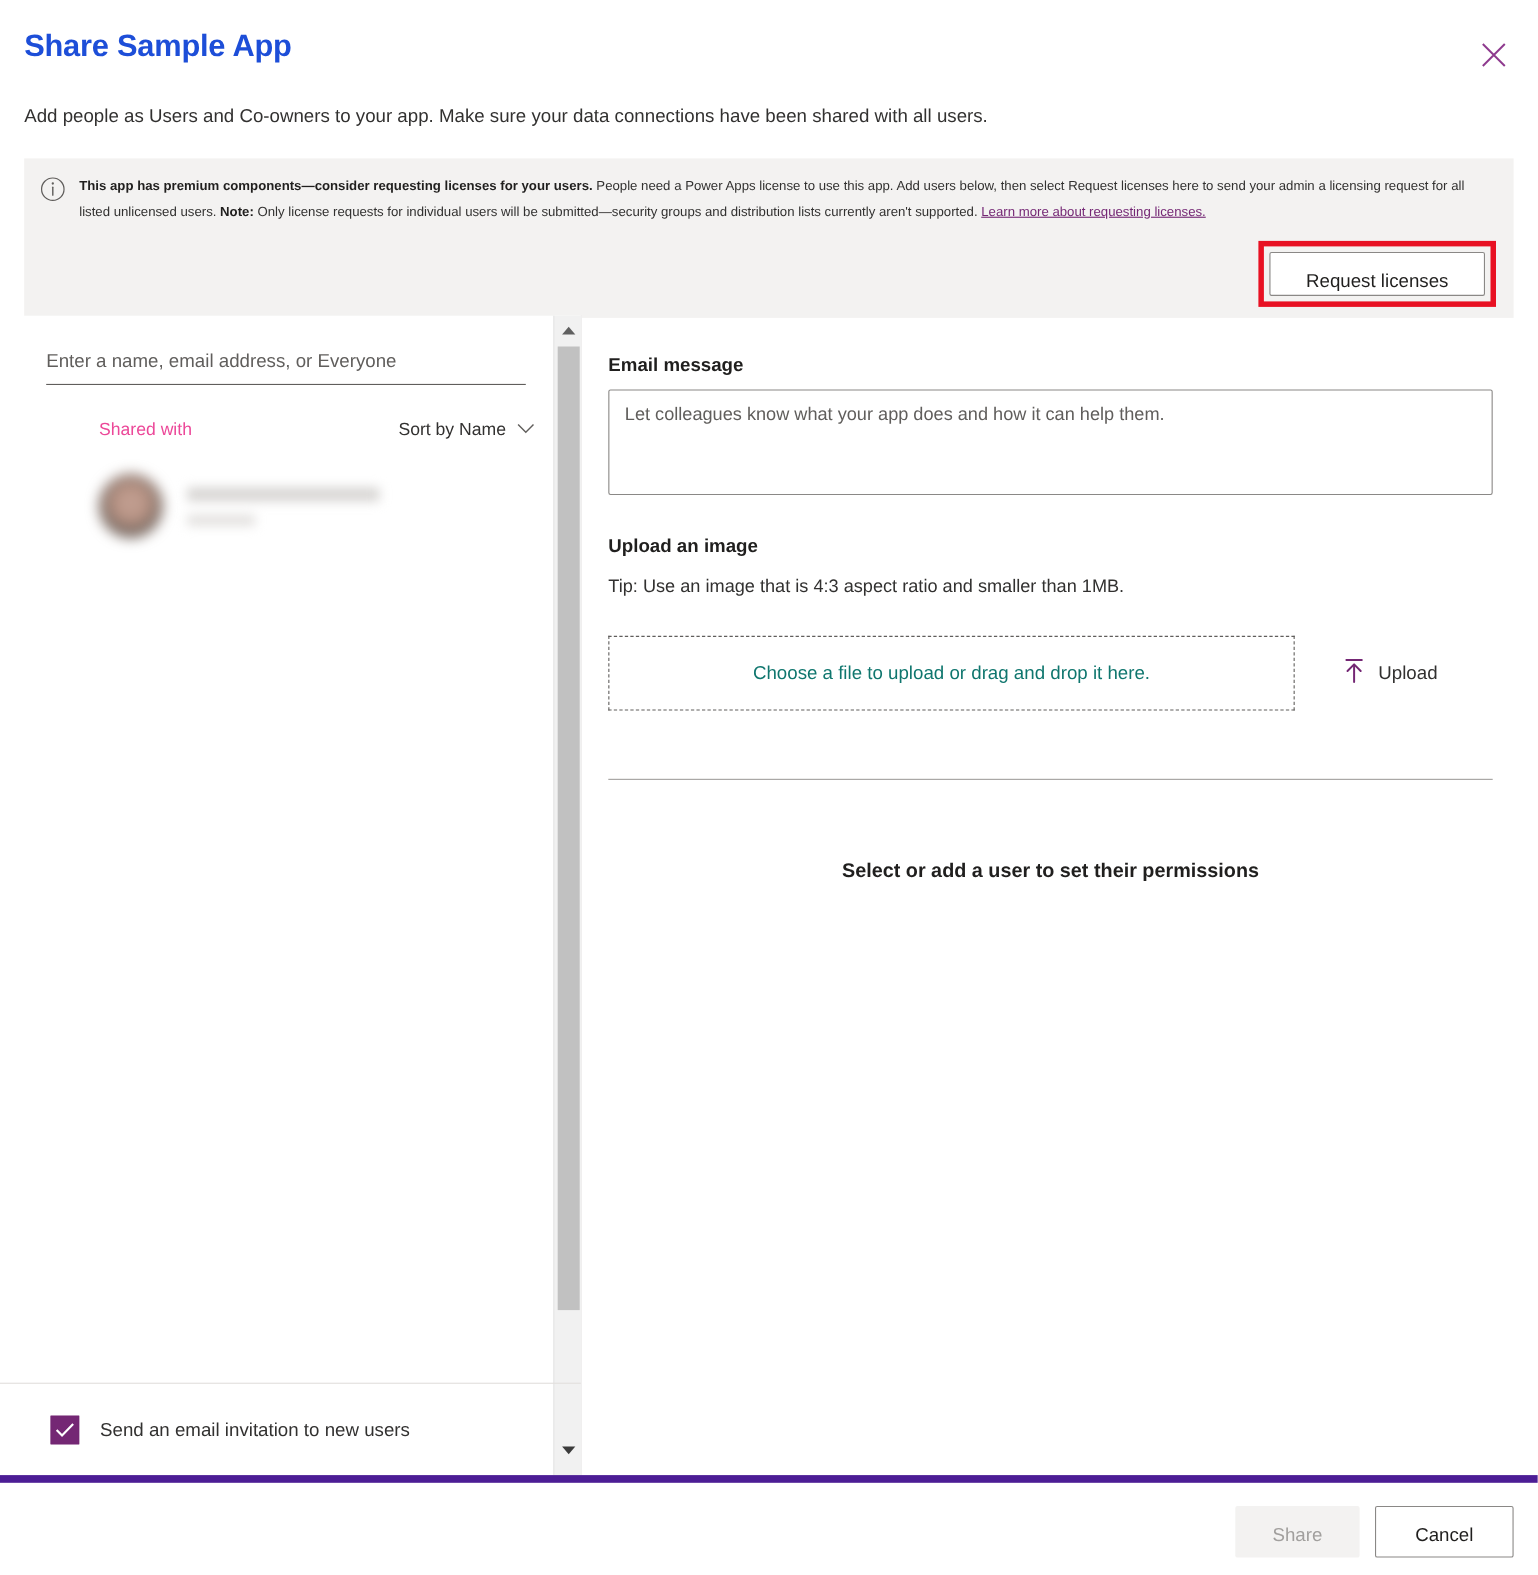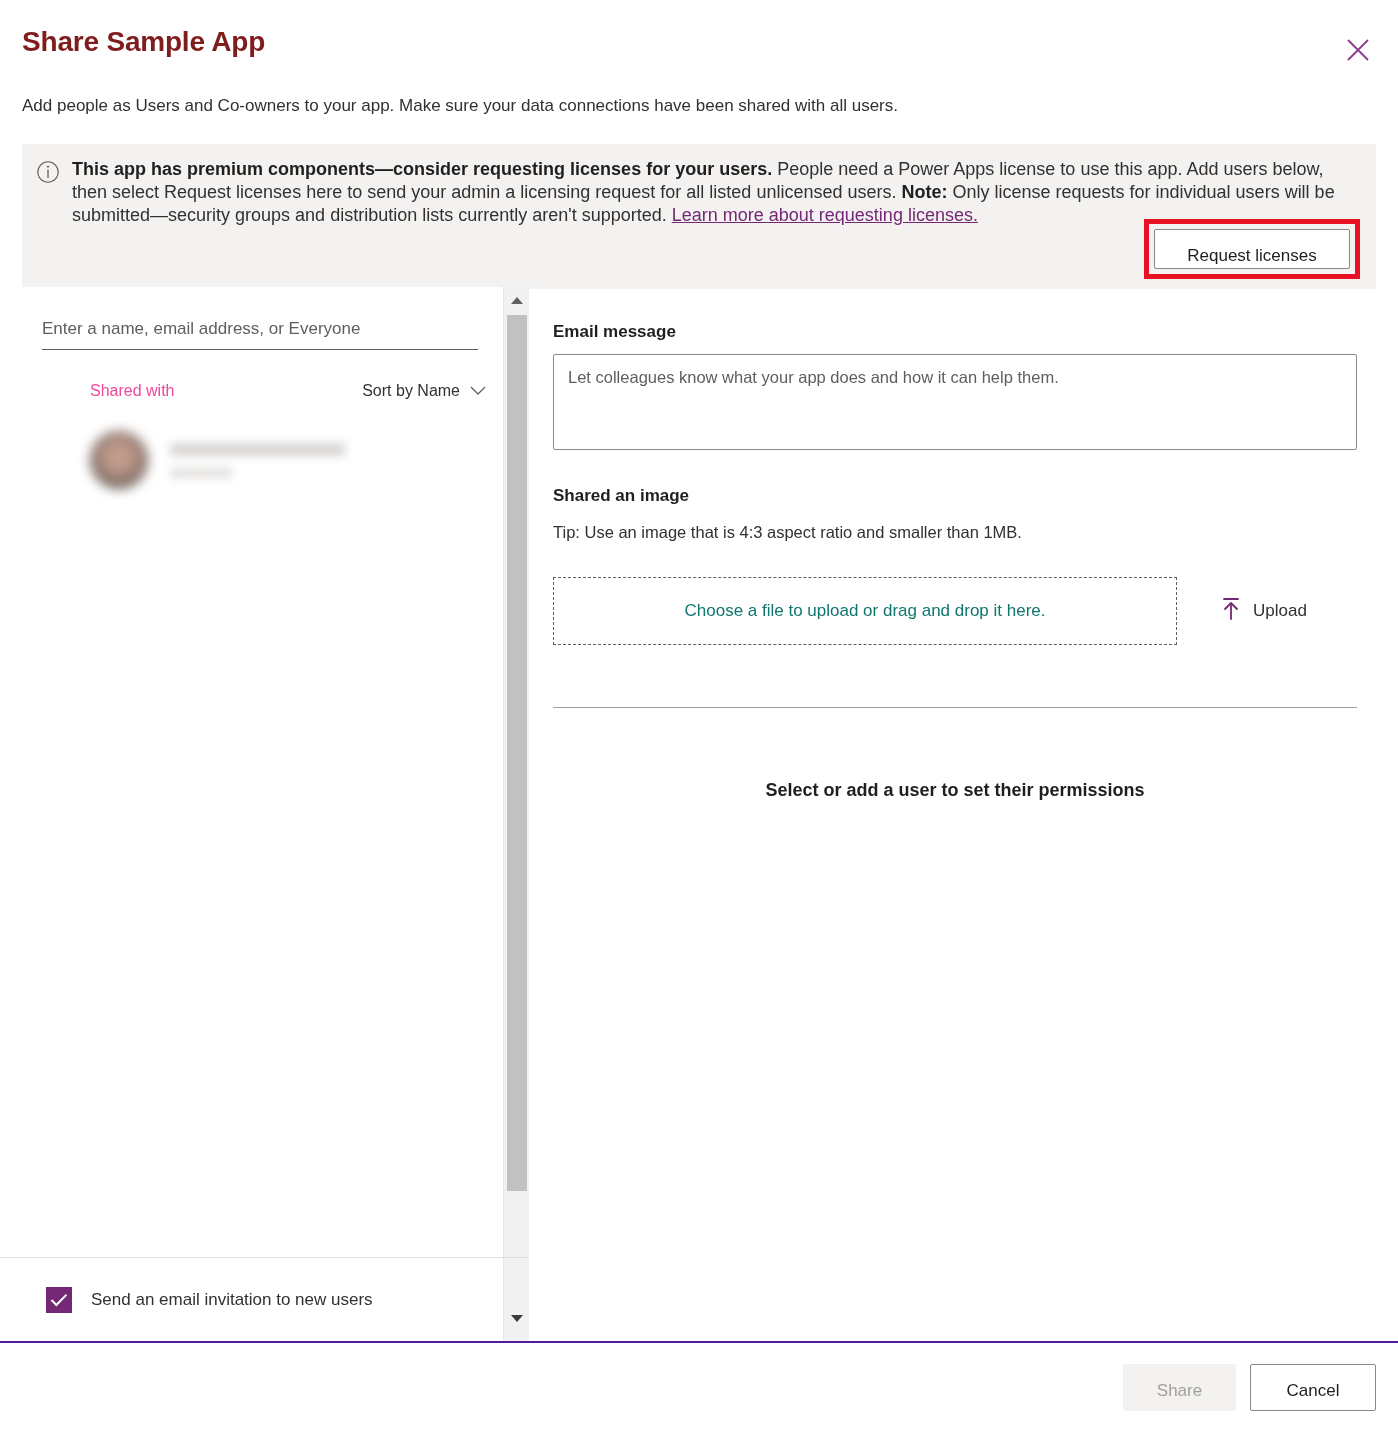--- a/index.html
+++ b/index.html
@@ -17,21 +17,21 @@
     overflow: hidden;
   }
 
   
   .dialog-title {
     position: absolute;
     left: 22px;
     top: 26px;
     font-size: 28px;
     font-weight: bold;
-    color: #7f1d1d;
+    color: #1d4ed8;
     letter-spacing: -0.2px;
   }
   .close-btn {
     position: absolute;
     right: 22px;
     top: 32px;
     width: 36px;
     height: 36px;
     display: flex;
     align-items: center;
@@ -64,21 +64,21 @@
     padding: 14px 16px 12px 14px;
   }
   .info-icon {
     flex: 0 0 auto;
     width: 26px;
     margin-right: 10px;
     padding-top: 2px;
   }
   .info-body {
     flex: 1 1 auto;
-    font-size: 18px;
+    font-size: 12px;
     line-height: 23px;
     color: #323130;
   }
   .info-body b { font-weight: bold; color: #201f1e; }
   .info-link {
     color: #742774;
     text-decoration: underline;
     cursor: pointer;
   }
   .banner-action-row {
@@ -331,21 +331,21 @@
     color: #201f1e;
   }
 
   
   .footer {
     position: absolute;
     left: 0;
     top: 1341px;
     width: 1398px;
     height: 91px;
-    border-top: 2px solid #4c1d95;
+    border-top: 7px solid #4c1d95;
     background: #ffffff;
   }
   .footer-actions {
     position: absolute;
     right: 22px;
     top: 21px;
     display: flex;
     gap: 14px;
   }
   .btn-share {
@@ -446,21 +446,21 @@
     <span class="checkbox-label">Send an email invitation to new users</span>
   </div>
 </div>
 
 <div class="right-panel">
 
   <h3 class="section-title">Email message</h3>
   <textarea class="email-textarea" placeholder="Let colleagues know what your app does and how it can help them." style=""></textarea>
 
   <div class="include-image-block">
-    <h3 class="section-title">Shared an image</h3>
+    <h3 class="section-title">Upload an image</h3>
     <div class="helper-line">Tip: Use an image that is 4:3 aspect ratio and smaller than 1MB.</div>
   </div>
 
   <div class="upload-row">
     <div class="dropzone">Choose a file to upload or drag and drop it here.</div>
     <button class="upload-btn">
       <span>
         <svg width="20" height="24" viewBox="0 0 20 24">
           <path d="M3 2 H17" stroke="#742774" stroke-width="1.8" fill="none" stroke-linecap="round"></path>
           <path d="M10 22 V7" stroke="#742774" stroke-width="1.8" fill="none" stroke-linecap="round"></path>

